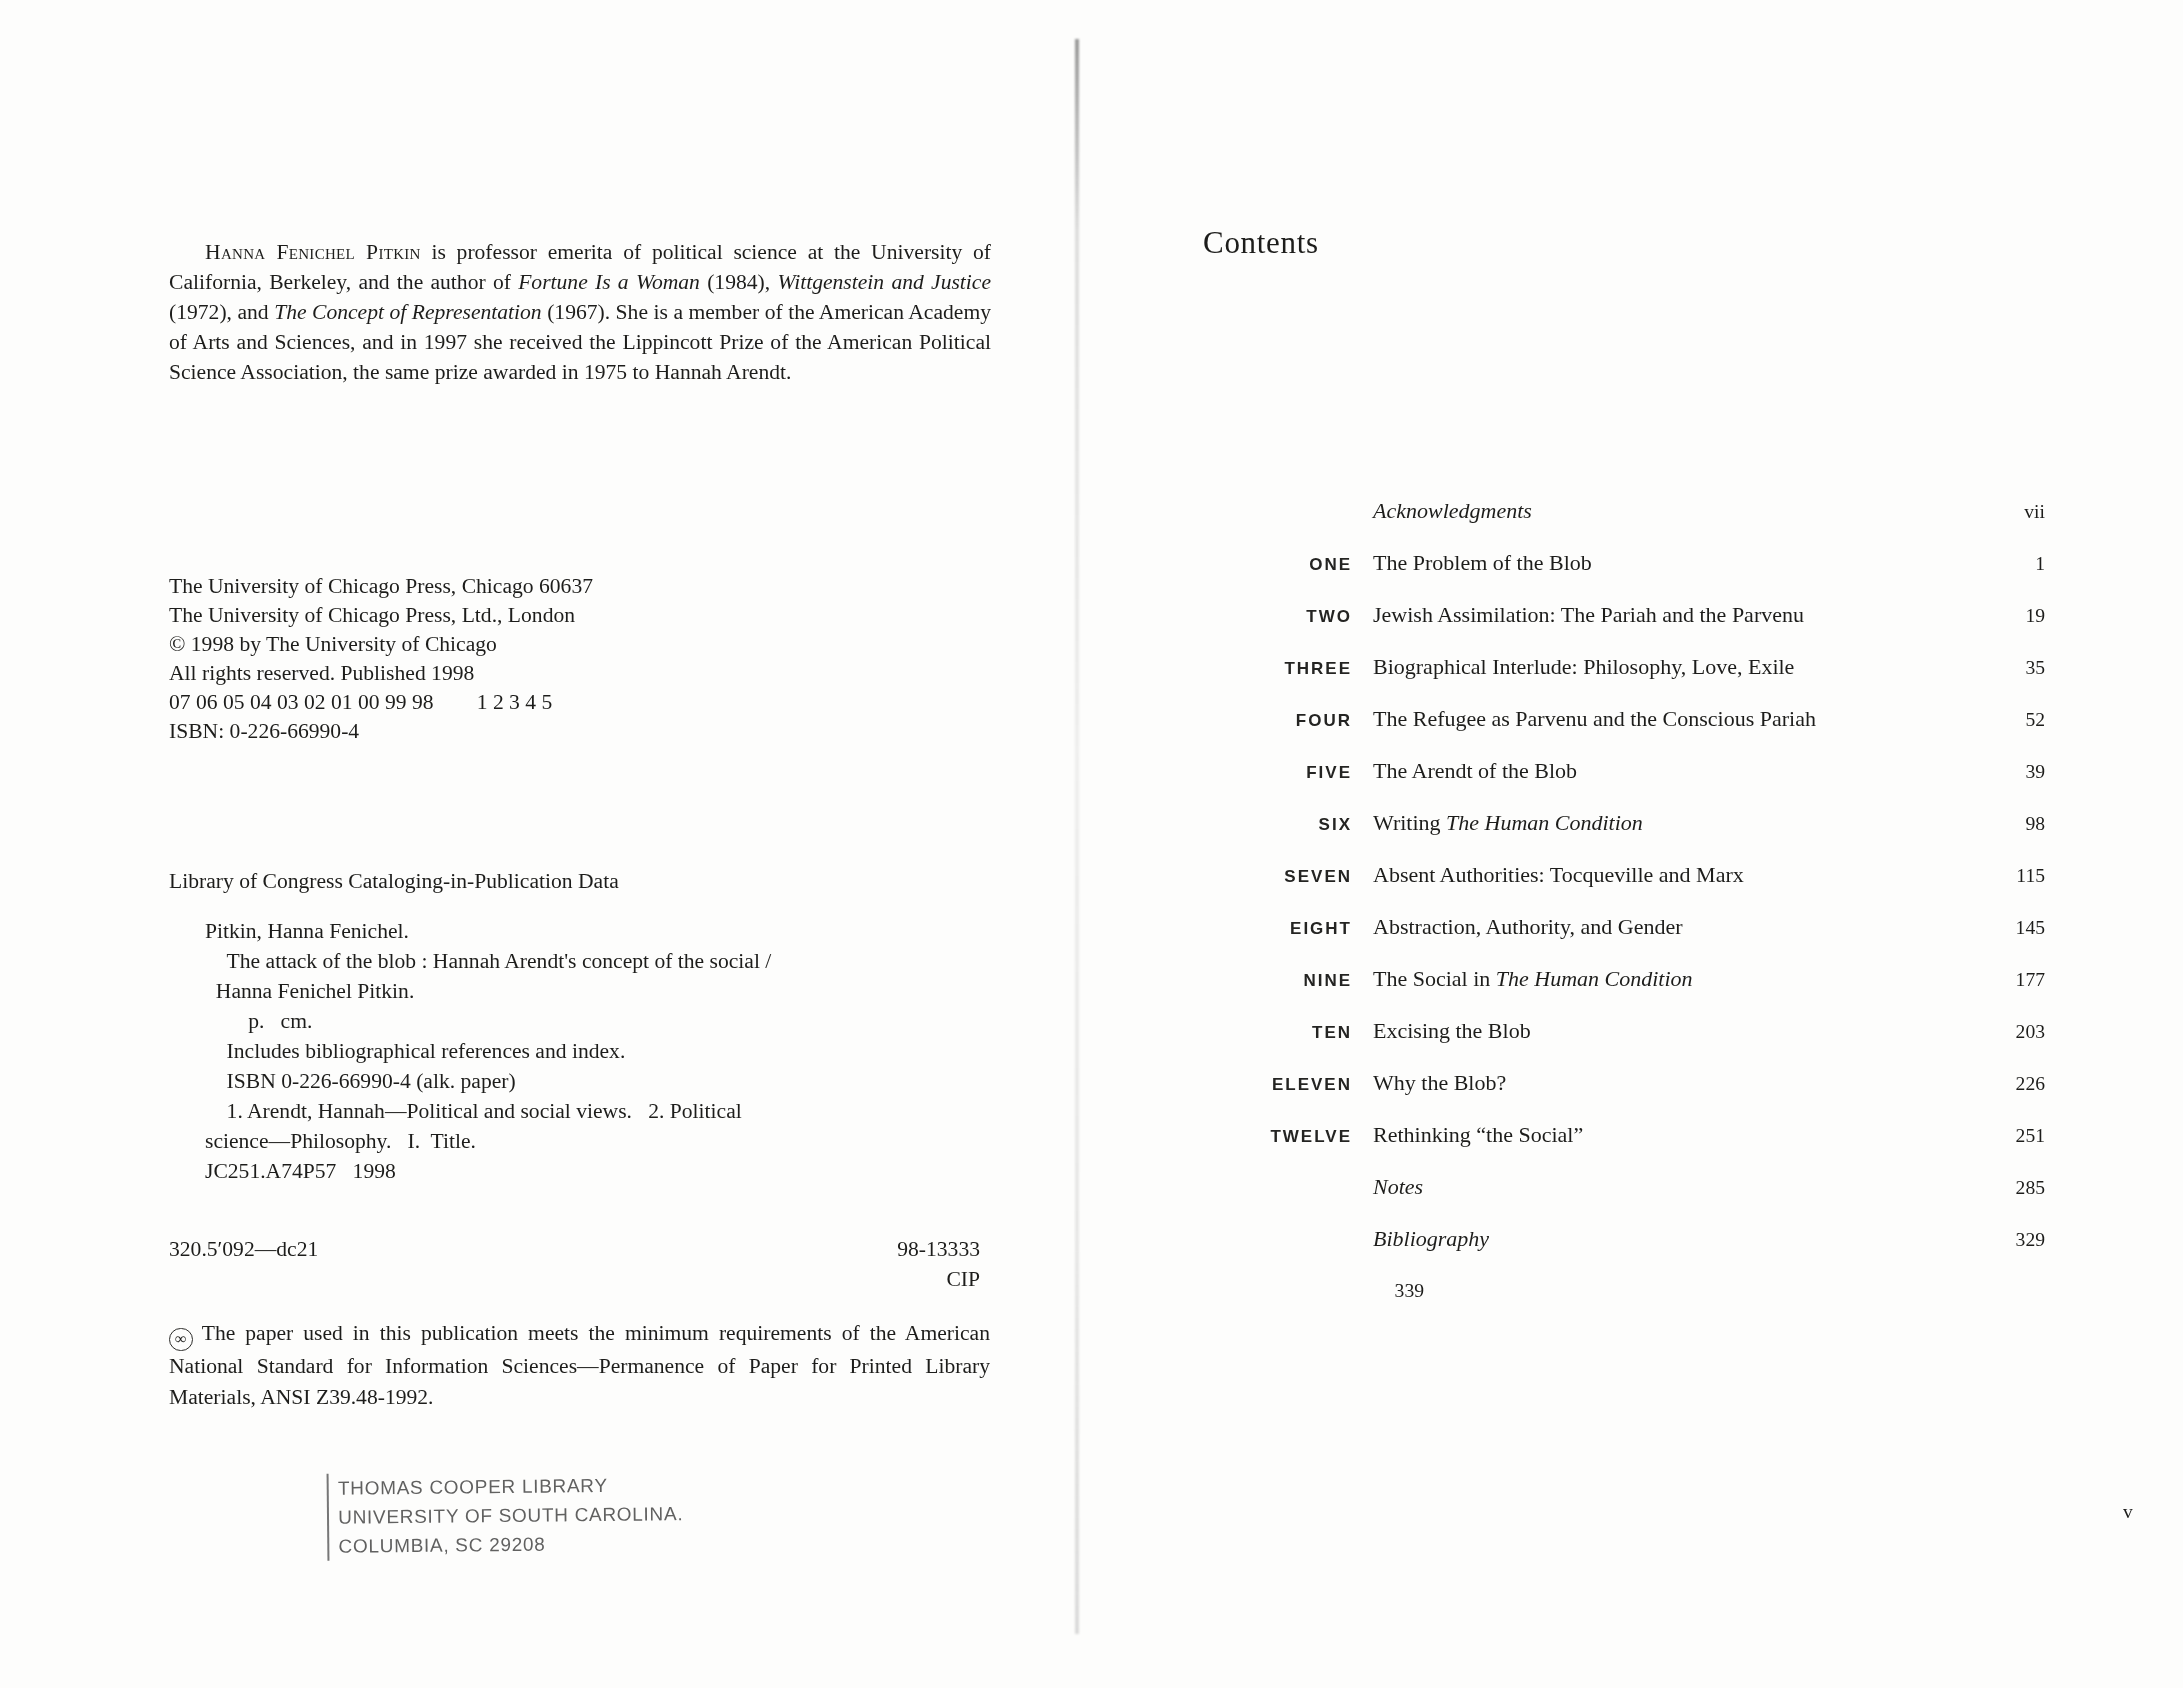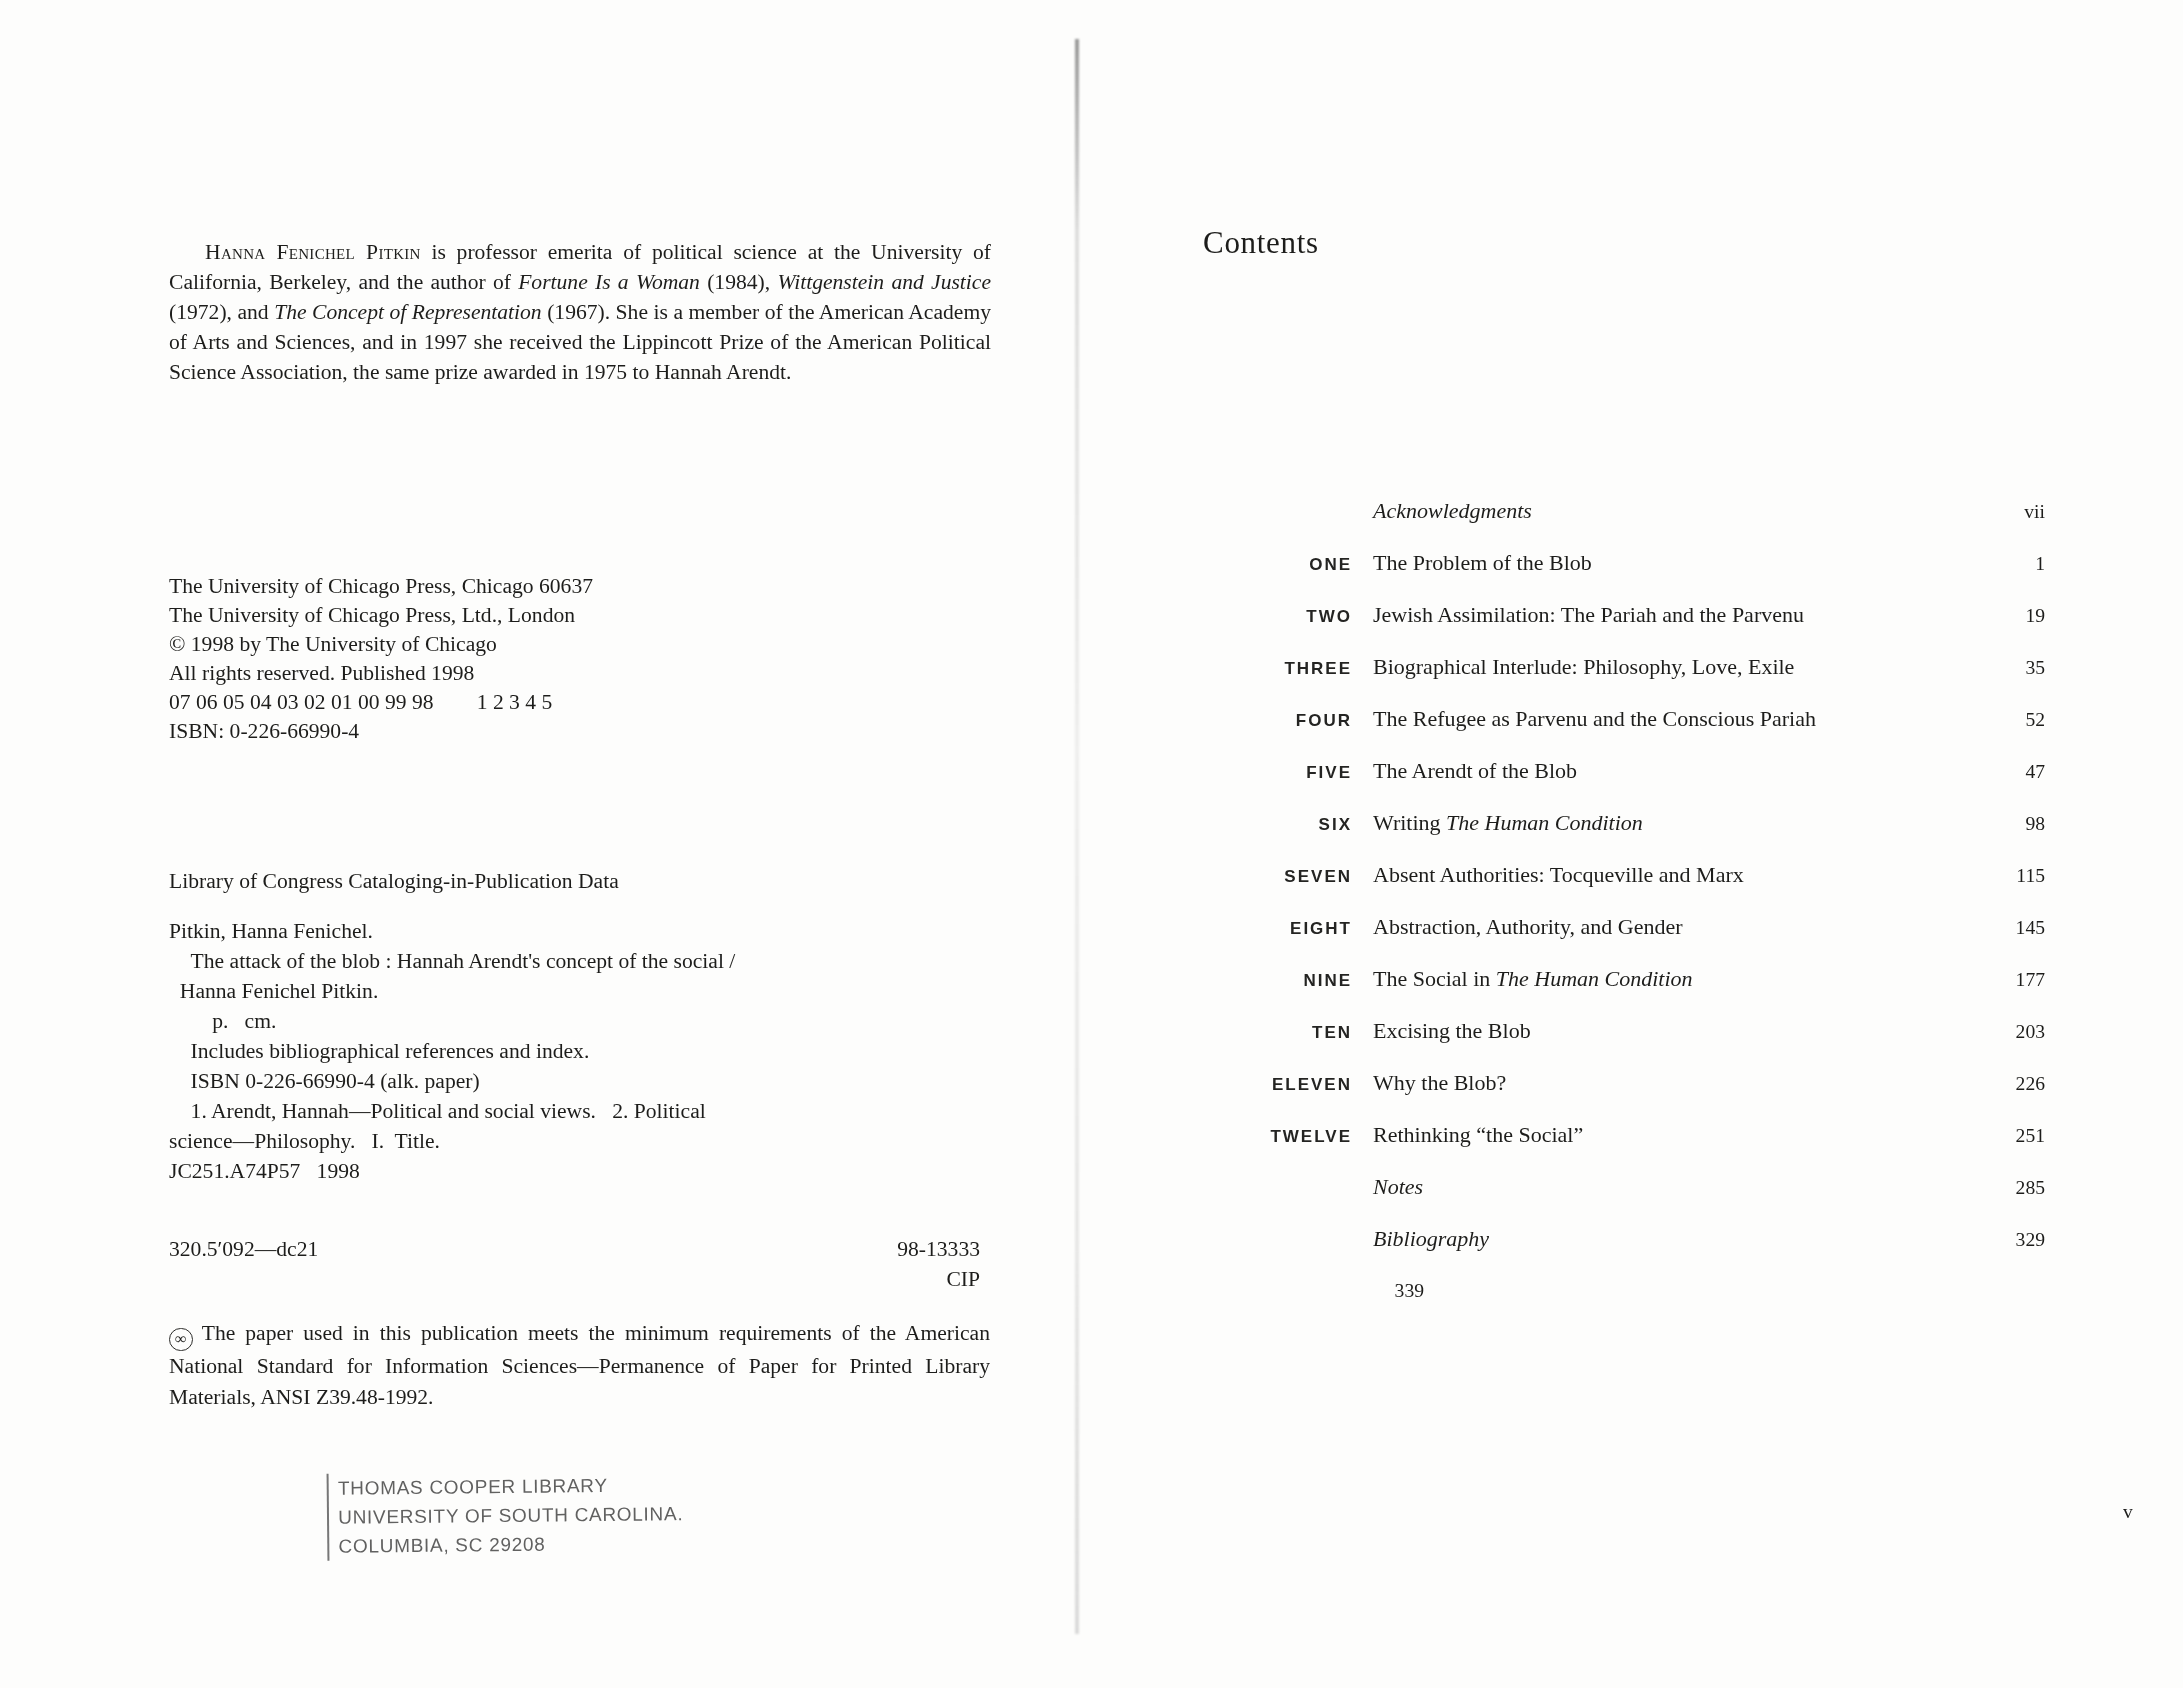--- a/index.html
+++ b/index.html
@@ -41,21 +41,21 @@
 
   .cip-heading {
     position:absolute; left:169px; top:867px;
     font-size:21.6px; line-height:29px;
   }
 
   .cip {
     position:absolute; left:169px; top:916px; width:811px;
     font-size:21.6px; line-height:30px;
   }
-  .cip .line { white-space:pre-wrap; }
+  .cip .line { white-space:pre-wrap;margin-left:36px; }
   .cip-split { display:flex; justify-content:space-between; white-space:pre-wrap;margin-top:48px; }
   .cip-right { text-align:right; }
 
   .paper {
     position:absolute; left:169px; top:1318px; width:821px;
     font-size:21.6px; line-height:31px; text-align:justify;
   }
   .inf-circle {
     display:inline-block; width:23.5px; height:23.5px; margin-right:9.2px;
     border:1.6px solid #2c2c2a; border-radius:50%;
@@ -169,21 +169,21 @@
 
       <div class="toc-row">
         <span class="toc-num">FOUR</span>
         <span class="toc-title"><span>The Refugee as Parvenu and the Conscious Pariah</span><span class="it"></span><span></span></span>
         <span class="toc-page">52</span>
       </div>
 
       <div class="toc-row">
         <span class="toc-num">FIVE</span>
         <span class="toc-title"><span>The Arendt of the Blob</span><span class="it"></span><span></span></span>
-        <span class="toc-page">47</span>
+        <span class="toc-page">39</span>
       </div>
 
       <div class="toc-row">
         <span class="toc-num">SIX</span>
         <span class="toc-title"><span>Writing </span><span class="it">The Human Condition</span><span></span></span>
         <span class="toc-page">98</span>
       </div>
 
       <div class="toc-row">
         <span class="toc-num">SEVEN</span>

